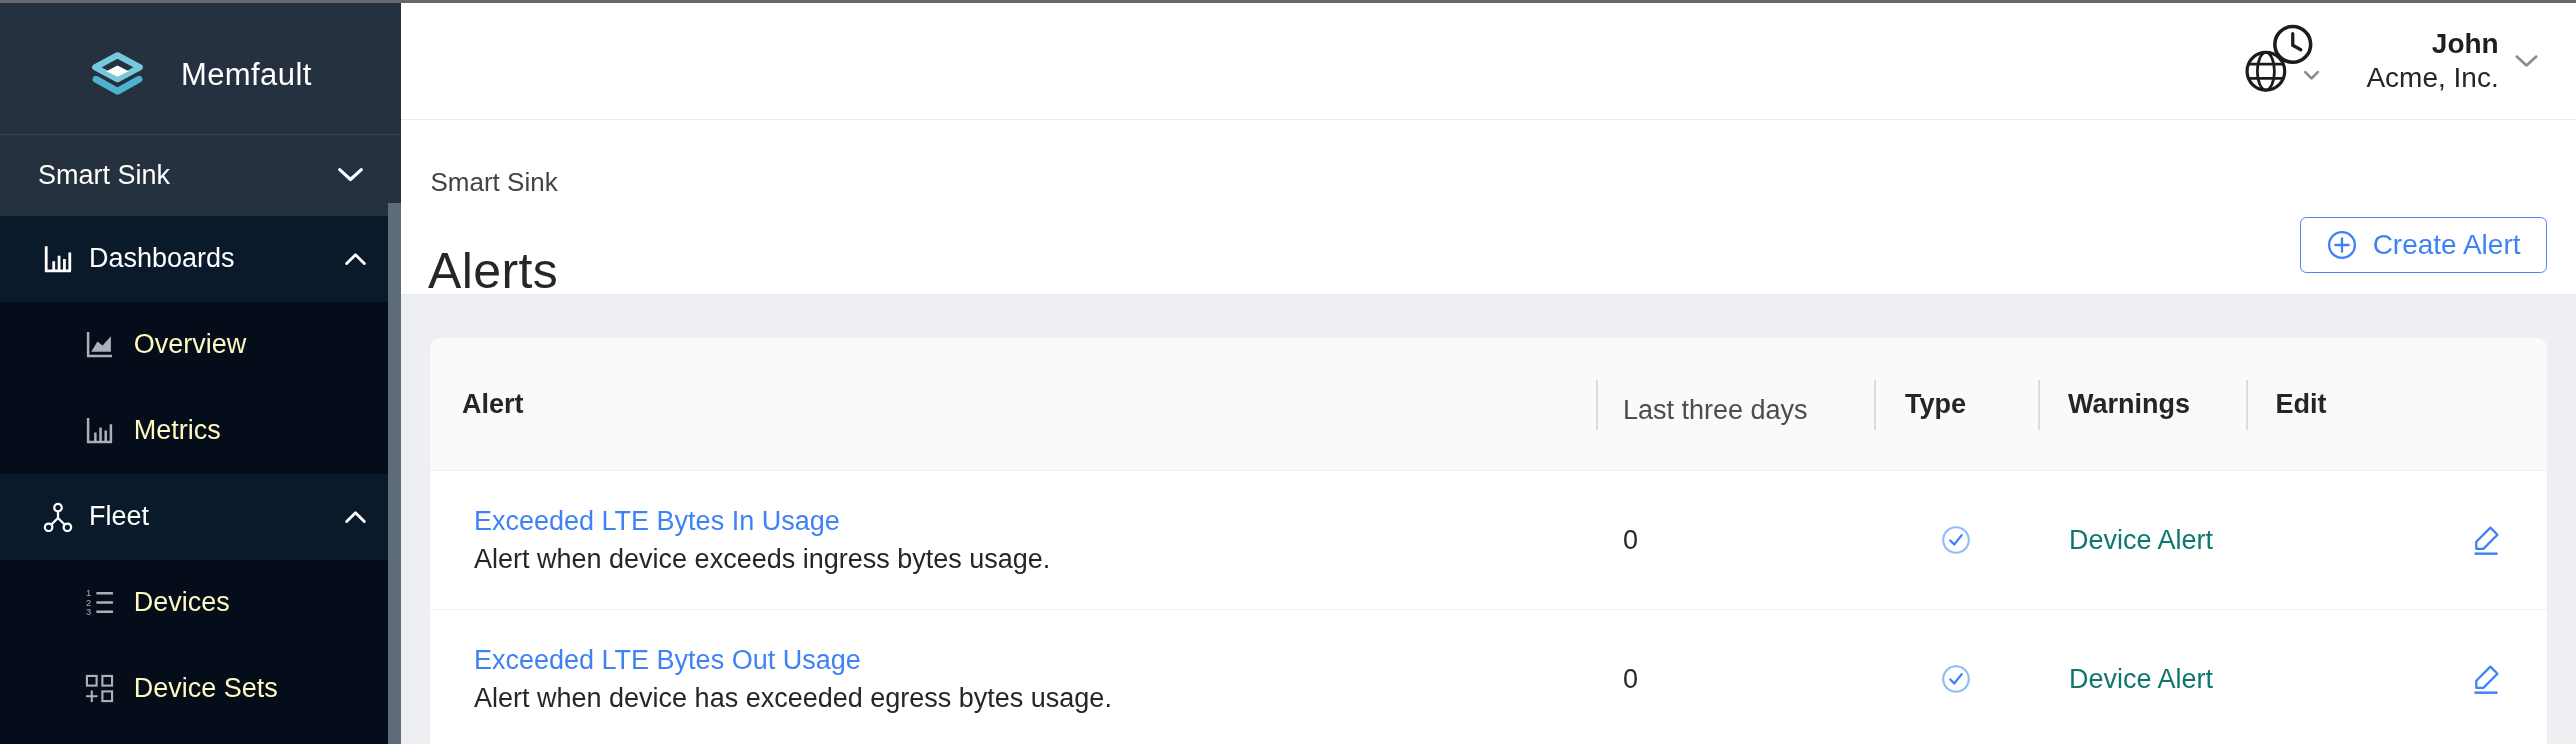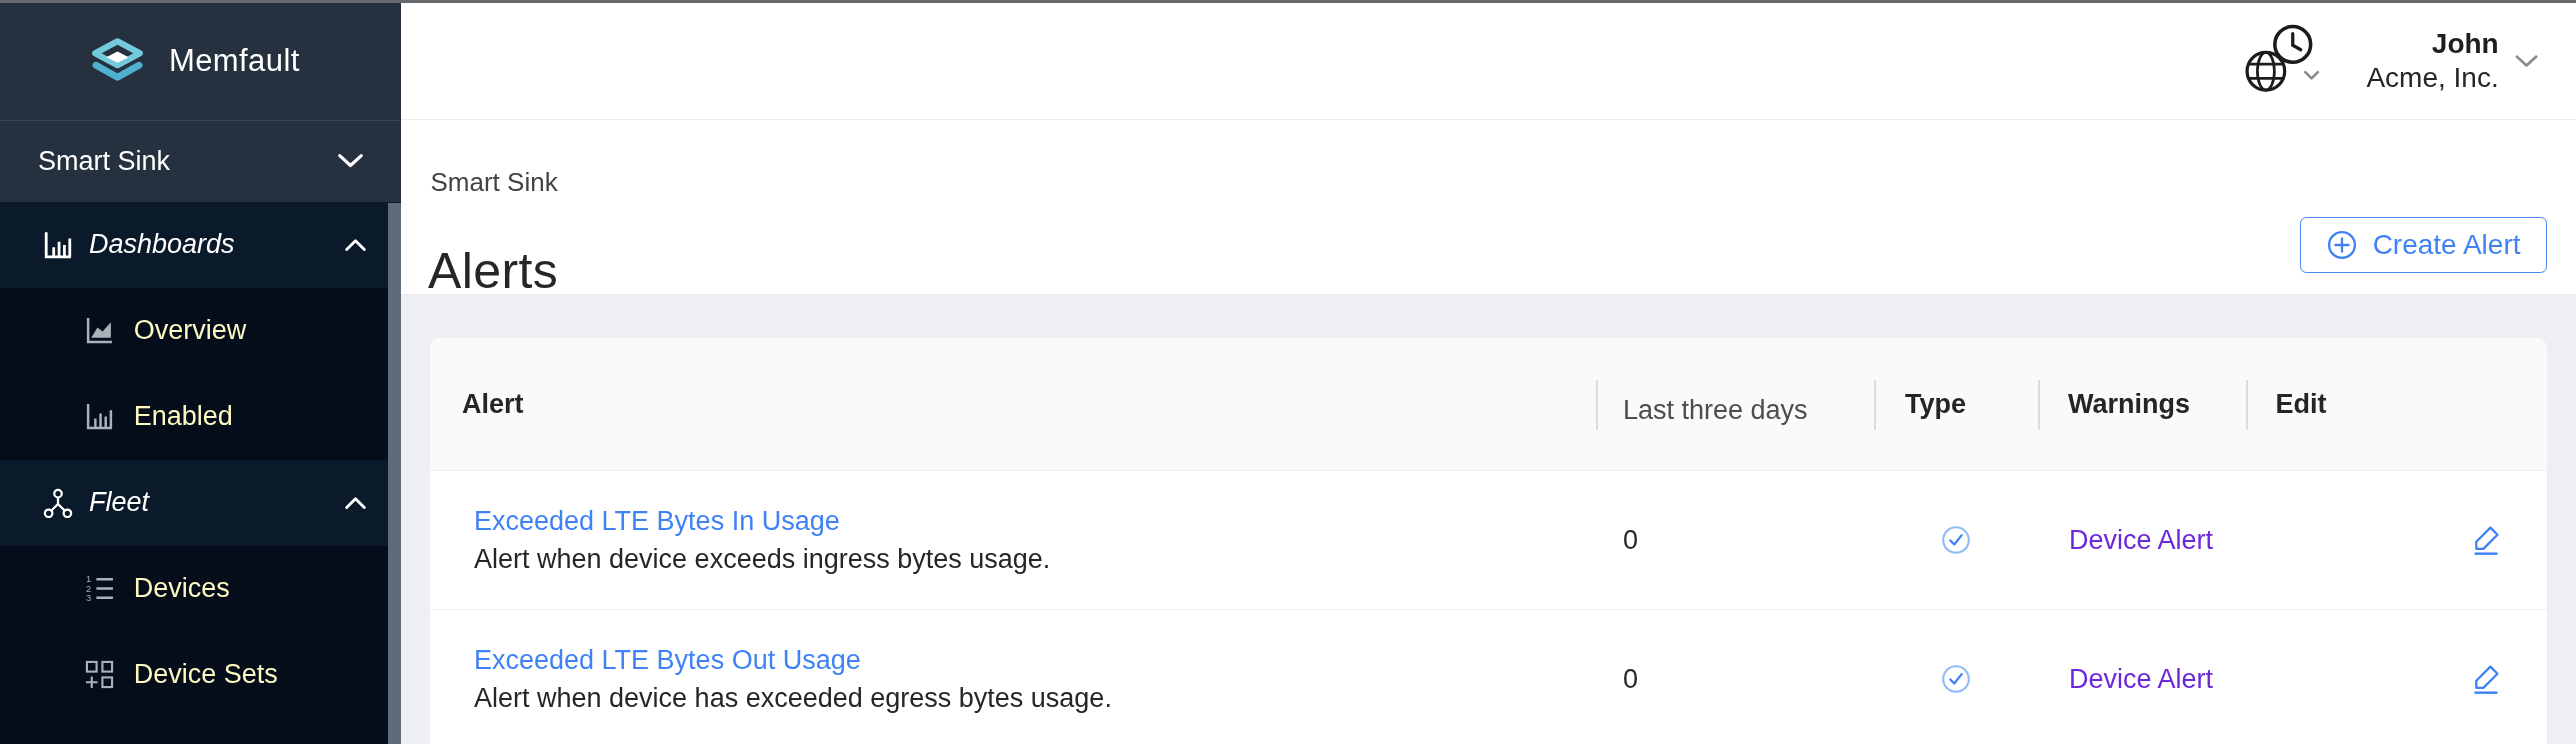--- a/index.html
+++ b/index.html
@@ -6,30 +6,30 @@
   html,body { background:#fff; }
   .screen {
     position:relative; width:2576px; height:745px; overflow:hidden;
     font-family:"Liberation Sans", sans-serif; color:#262626;
   }
   
   .topline { position:absolute; left:0; top:0; width:2576px; height:2.7px; background:#65696e; z-index:9; }
 
   
   .sidebar { position:absolute; left:0; top:2.7px; width:401px; height:742px; background:#263140; z-index:5; }
-  .brand-row { height:117px; display:flex; align-items:center; padding-left:90px; gap:24px; }
+  .brand-row { height:117px; display:flex; align-items:center; padding-left:90px; gap:36px;margin-top:14px; }
   .brand-text { color:#fff; font-size:31px; font-weight:500; letter-spacing:0.4px; }
   .project-row { height:82px; display:flex; align-items:center; padding:0 36px 0 38px; border-top:1.8px solid #3a4450; cursor:pointer; }
   .project-label { flex:1; color:#fff; font-size:27px; }
   .menu { display:flex; flex-direction:column; height:542px; }
   .menu-group, .menu-sub { height:86px; display:flex; align-items:center; cursor:pointer; font-size:27px; }
   .menu-group { background:#0b1a2b; color:#ffffff; padding:0 34px 0 43px; gap:16px; }
   .menu-sub { background:#040d19; color:#fef9c3; padding:0 34px 0 85px; gap:19.7px; }
   .menu-filler { flex:1; background:#040d19; }
-  .menu-group .g-label { flex:1;font-style:italic; }
+  .menu-group .g-label { flex:1; }
   .icon { display:inline-flex; align-items:center; justify-content:center; flex:none; }
   .side-scrollbar { position:absolute; right:0; top:200px; width:13.4px; height:545px; background:#5e6b78; }
 
   
   .topbar {
     position:absolute; left:401px; top:2.7px; right:0; height:117px; background:#fff;
     border-bottom:1.8px solid #ebebeb; display:flex; align-items:center; justify-content:flex-end;
     gap:41px; padding-right:36px; z-index:4;
   }
   .tz-picker { display:flex; align-items:center; cursor:pointer; }
@@ -64,21 +64,21 @@
   .th-edit { padding-left:29.5px; }
   .th-sub { font-weight:400; color:#4d4d4d; margin-top:11.6px; }
   .th-line { line-height:34px; }
 
   .tbody-row { height:139px; border-bottom:1.8px solid #efefef; font-size:27px; }
   .cell-alert { padding-left:32px; display:flex; flex-direction:column; gap:4.5px; line-height:34px;margin-left:12px; }
   .alert-link { color:#3f82f6; cursor:pointer; text-decoration:none; }
   .alert-desc { color:#262626; }
   .cell-devices { padding-left:27px; color:#262626; }
   .cell-enabled { display:flex; justify-content:center; }
-  .cell-type { padding-left:31px; color:#6d28d9; }
+  .cell-type { padding-left:31px; color:#0f766e; }
   .cell-warnings { padding-left:30px; }
   .cell-edit { padding-left:48px; display:flex; align-items:center; }
   .edit-btn { cursor:pointer; display:inline-flex; }
 </style>
 </head>
 <body>
 
 <div class="screen">
   <div class="topline"></div>
 
@@ -128,21 +128,21 @@
         </span>
         <span>Overview</span>
       </div>
       <div class="menu-sub">
         <span class="icon">
           <svg width="29" height="29" viewBox="0 0 28 28">
             <path d="M3 2 V25 H26" fill="none" stroke="#a9b1b9" stroke-width="2.4"></path>
             <path d="M10 25 V16 M15 25 V11 M20 25 V14 M25 25 V8" fill="none" stroke="#a9b1b9" stroke-width="2.4"></path>
           </svg>
         </span>
-        <span>Enabled</span>
+        <span>Metrics</span>
       </div>
 
       <div class="menu-group">
         <span class="icon">
           <svg width="30" height="30" viewBox="0 0 32 32">
             <circle cx="16" cy="6" r="4" fill="none" stroke="#ffffff" stroke-width="2.4"></circle>
             <circle cx="6" cy="27" r="4" fill="none" stroke="#ffffff" stroke-width="2.4"></circle>
             <circle cx="26" cy="27" r="4" fill="none" stroke="#ffffff" stroke-width="2.4"></circle>
             <path d="M16 10 V17 M16 17 L9 24 M16 17 L23 24" fill="none" stroke="#ffffff" stroke-width="2.4"></path>
           </svg>

